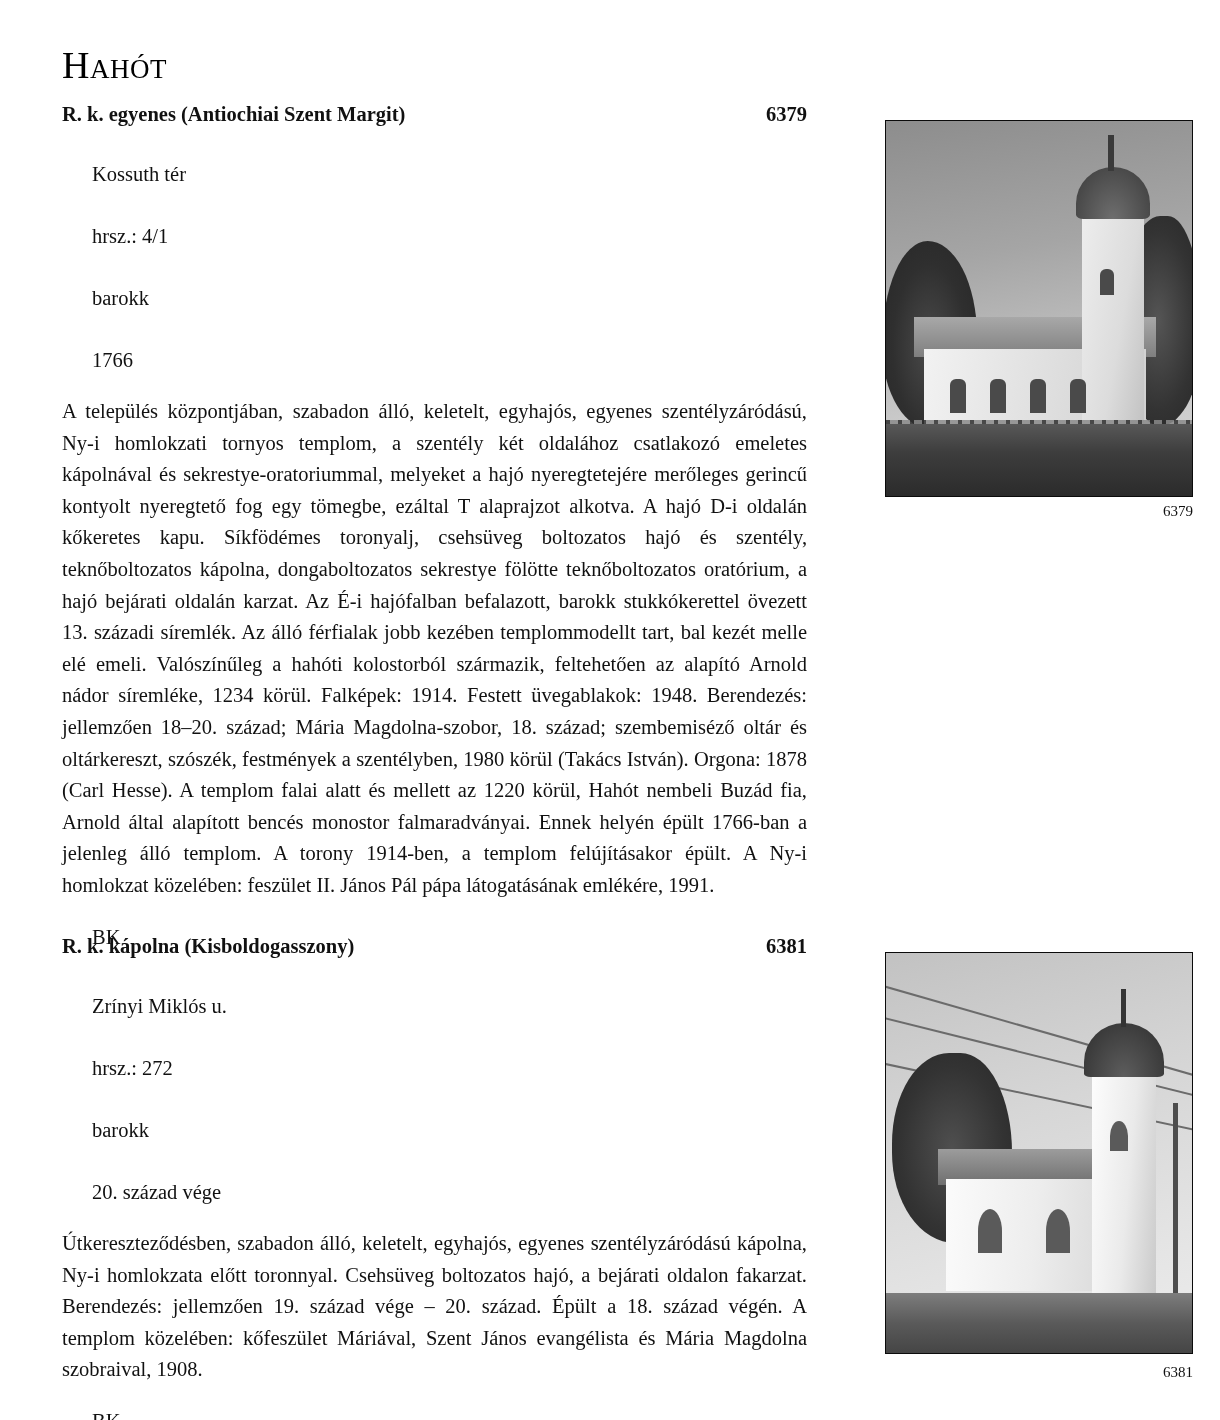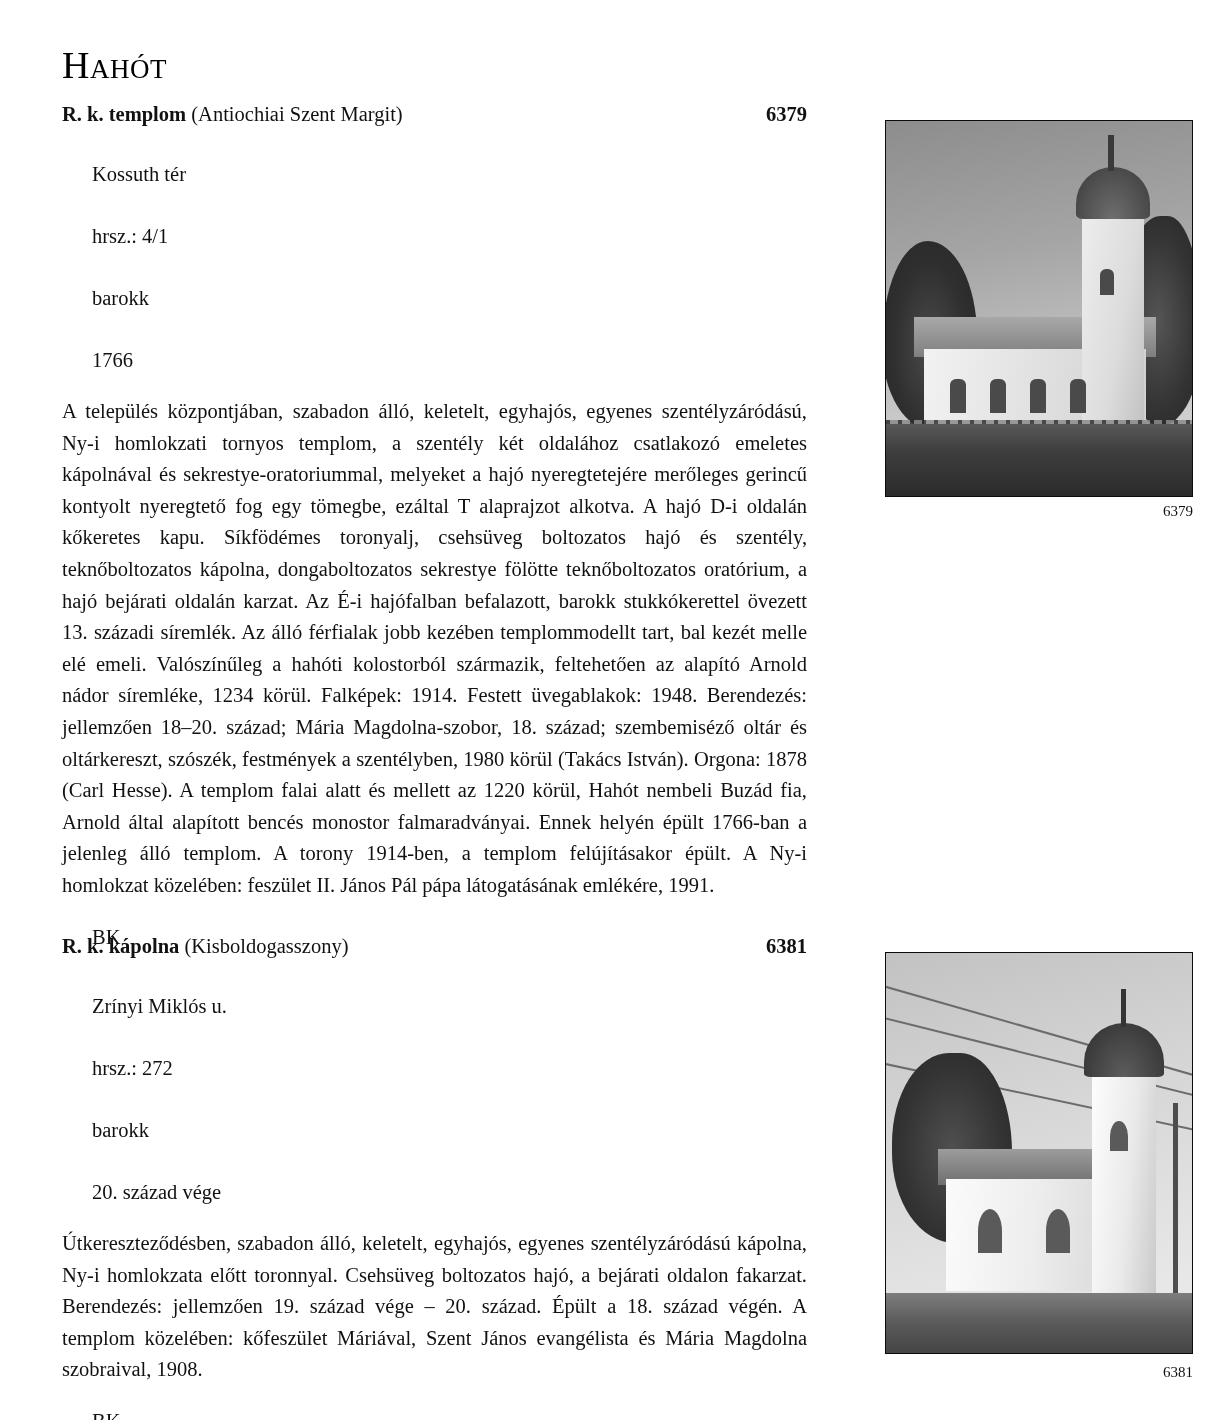--- a/index.html
+++ b/index.html
@@ -45,21 +45,21 @@
   .entry-head {
     position: relative;
     font-size: 20.5px;
     line-height: 28px;
     margin-bottom: 2px;
   }
   .entry-head .name {
     font-weight: bold;
   }
   .entry-head .patron {
-    font-weight: normal;
+    font-weight: bold;
   }
   .entry-id {
     position: absolute;
     right: 0;
     top: 0;
     font-weight: bold;
     font-size: 20.5px;
   }
   .meta {
     margin: 0;
@@ -200,21 +200,21 @@
 </style>
 </head>
 <body>
 
 <div class="page">
 
   <h1 class="page-title">Hahót</h1>
 
   <div class="entry entry-1">
     <div class="entry-head">
-      <span class="name">R. k. templom</span>
+      <span class="name">R. k. egyenes</span>
       <span class="patron">(Antiochiai Szent Margit)</span>
       <span class="entry-id">6379</span>
     </div>
     <ul class="meta">
       <li>Kossuth tér</li>
       <li>hrsz.: 4/1</li>
       <li>barokk</li>
       <li>1766</li>
     </ul>
     <p class="body-text">A település központjában, szabadon álló, keletelt, egyhajós, egyenes szentélyzáródású, Ny-i homlokzati tornyos templom, a szentély két oldalához csatlakozó emeletes kápolnával és sekrestye-oratoriummal, melyeket a hajó nyeregtetejére merőleges gerincű kontyolt nyeregtető fog egy tömegbe, ezáltal T alaprajzot alkotva. A hajó D-i oldalán kőkeretes kapu. Síkfödémes toronyalj, csehsüveg boltozatos hajó és szentély, teknőboltozatos kápolna, dongaboltozatos sekrestye fölötte teknőboltozatos oratórium, a hajó bejárati oldalán karzat. Az É-i hajófalban befalazott, barokk stukkókerettel övezett 13. századi síremlék. Az álló férfialak jobb kezében templommodellt tart, bal kezét melle elé emeli. Valószínűleg a hahóti kolostorból származik, feltehetően az alapító Arnold nádor síremléke, 1234 körül. Falképek: 1914. Festett üvegablakok: 1948. Berendezés: jellemzően 18–20. század; Mária Magdolna-szobor, 18. század; szembemiséző oltár és oltárkereszt, szószék, festmények a szentélyben, 1980 körül (Takács István). Orgona: 1878 (Carl Hesse). A templom falai alatt és mellett az 1220 körül, Hahót nembeli Buzád fia, Arnold által alapított bencés monostor falmaradványai. Ennek helyén épült 1766-ban a jelenleg álló templom. A torony 1914-ben, a templom felújításakor épült. A Ny-i homlokzat közelében: feszület II. János Pál pápa látogatásának emlékére, 1991.</p>

